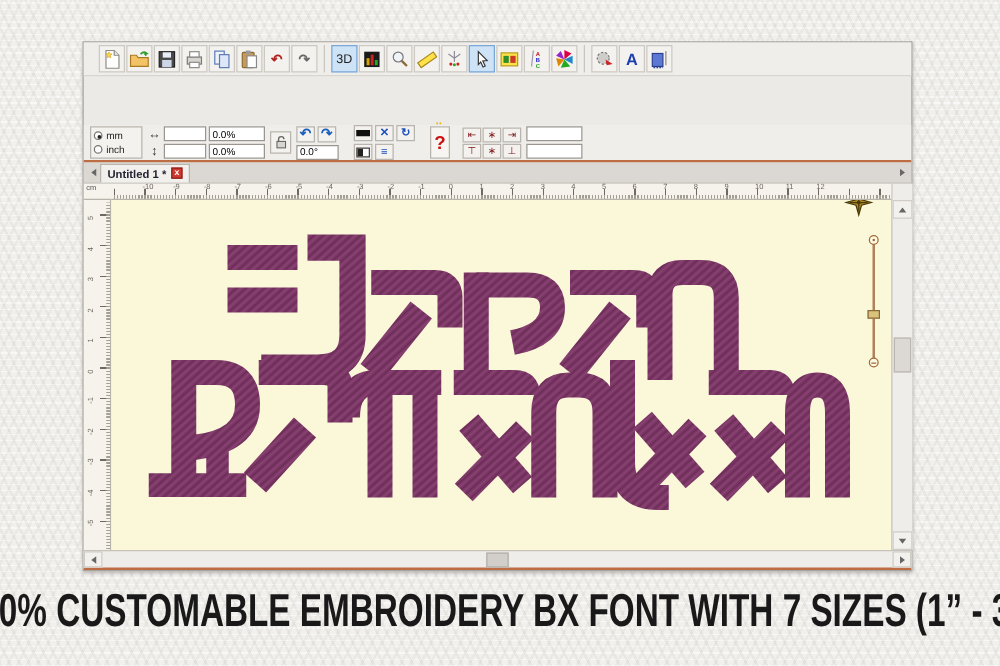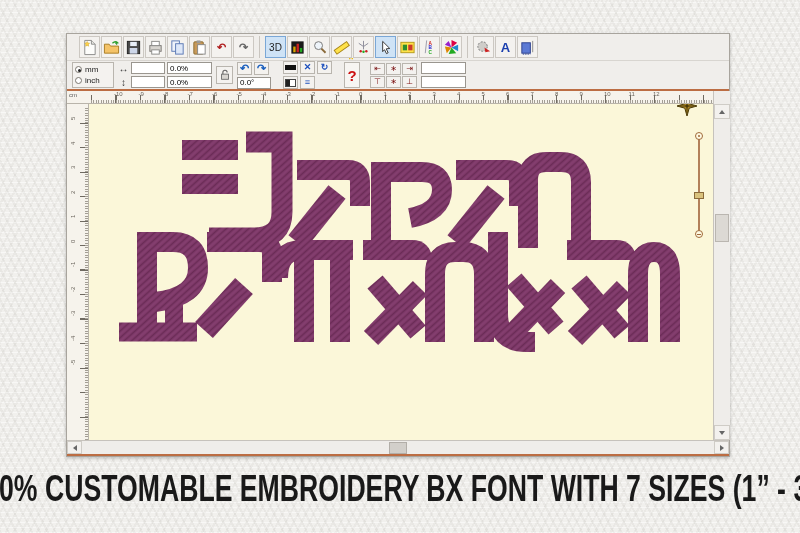--- a/index.html
+++ b/index.html
@@ -29,21 +29,21 @@
          display:flex; align-items:center; justify-content:center; font-size:11px;
          color:#333; position:relative; }
   .tbtn.active{ background:#cfe3f6; border-color:#7aa7d6; }
   .tbtn svg{ width:17px; height:17px; }
   .tb-sep{ width:5px; height:22px; border-right:1px solid #c9c5bf; margin-right:4px; }
   .lbl3d{ font-weight:normal; font-size:10px; color:#222; }
   .lblA{ font-weight:bold; font-size:13px; color:#1b3fae; }
 
   
   .tb2{ height:30px; background:#f0eeeb; display:flex; align-items:center;
-        padding-left:5px; gap:4px; border-bottom:2px solid #bc6d43; }
+        padding-left:5px; gap:4px; border-bottom:2px solid #bc6d43;margin-top:39px; }
   .unitbox{ width:42px; height:26px; border:1px solid #b9b5ae; background:#f4f2ef;
             font-size:8px; color:#222; padding:1px 2px; display:flex; flex-direction:column; justify-content:space-around;}
   .radio-row{ display:flex; align-items:center; gap:3px; }
   .radio{ width:7px; height:7px; border:1px solid #7b7770; border-radius:50%; background:#fff; position:relative;}
   .radio.checked::after{ content:""; position:absolute; left:1.5px; top:1.5px; width:3px; height:3px; border-radius:50%; background:#222;}
   .dimcol{ display:flex; flex-direction:column; gap:2px; }
   .dimrow{ display:flex; align-items:center; gap:2px; }
   .glyph{ font-size:10px; color:#333; width:11px; text-align:center; }
   .tfield{ width:34px; height:12px; border:1px solid #9a968f; background:#fff;
            font-size:8px; padding:0 2px; font-family:"Liberation Sans",sans-serif;}
@@ -351,20 +351,32 @@
             <span>⊥</span>
           </div>
       </div>
     </div>
     <div class="stack2">
       <input class="tfield pct" value="" style="">
       <input class="tfield pct" value="" style="">
     </div>
   </div>
 
+  <div class="tabstrip">
+    <div class="tsarrow">
+        <span class="tri-left"></span>
+      </div>
+    <div class="tab">
+      <span class="tab-label">Untitled 1 *</span>
+      <span class="tab-close">x</span>
+    </div>
+    <div class="tsarrow tsright">
+        <span class="tri-right"></span>
+      </div>
+  </div>
 
   <div class="work">
     <div class="corner">cm</div>
     <div class="hruler">
         <span class="rlab" style="left: 27px;">-10</span>
         <span class="rlab" style="left: 51.5px;">-9</span>
         <span class="rlab" style="left: 76px;">-8</span>
         <span class="rlab" style="left: 100.5px;">-7</span>
         <span class="rlab" style="left: 125px;">-6</span>
         <span class="rlab" style="left: 149.5px;">-5</span>

